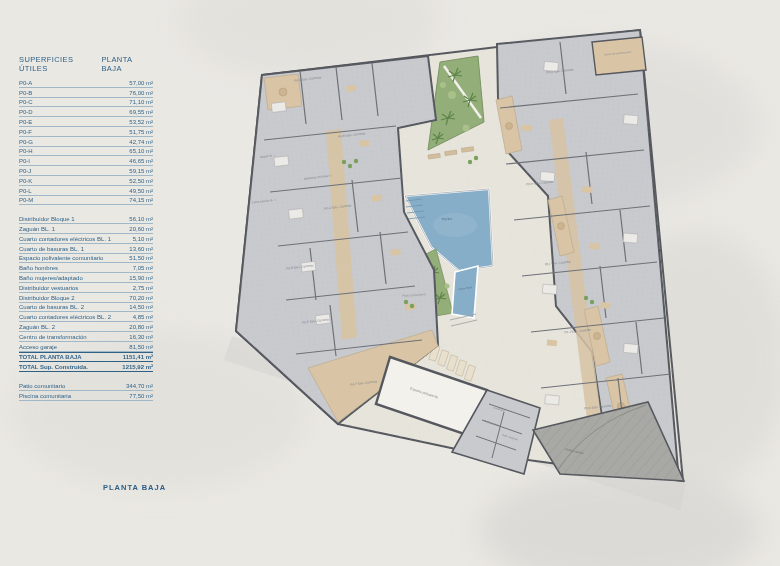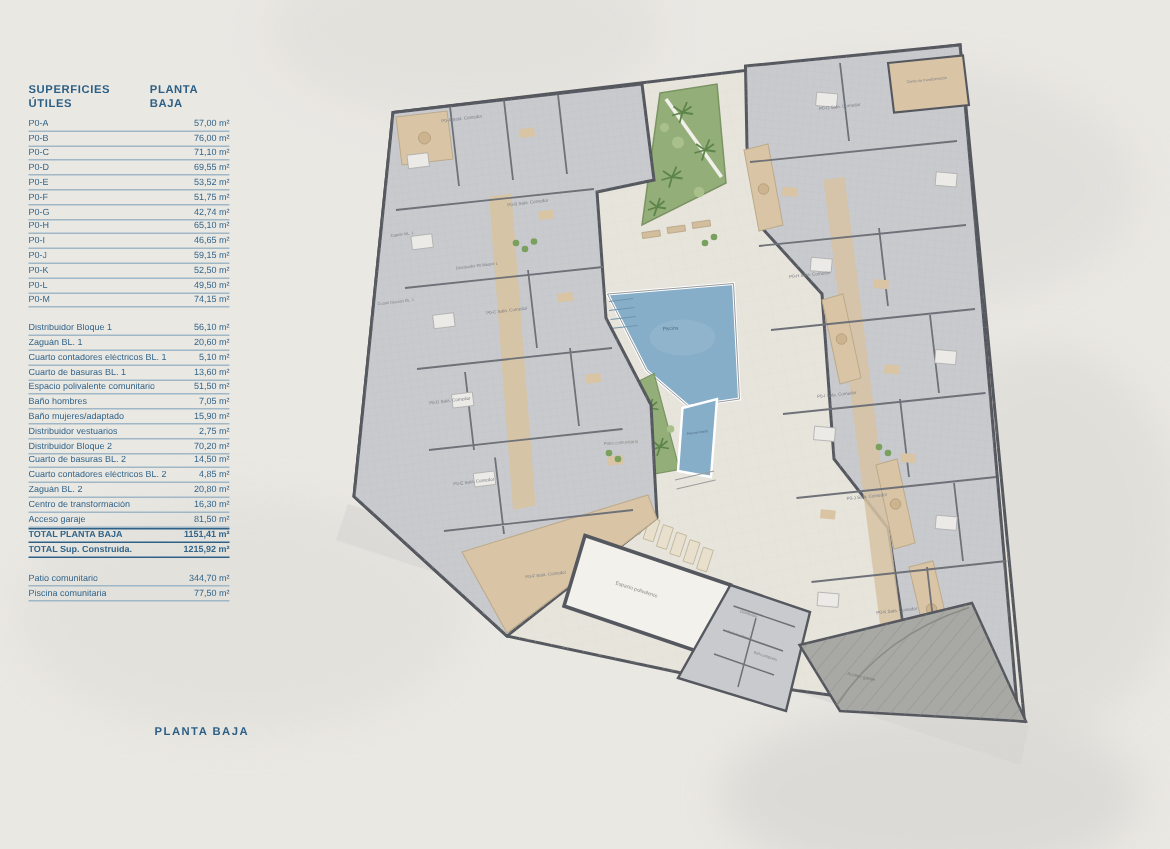--- a/index.html
+++ b/index.html
@@ -16,21 +16,21 @@
   .b2{left:10px;top:330px;width:300px;height:160px;background:#e1e0db;opacity:.8;}
   .b3{left:600px;top:230px;width:190px;height:260px;background:#dcdbd6;opacity:.7;}
   .b4{left:480px;top:470px;width:280px;height:120px;background:#d6d5d1;opacity:.7;}
   .b5{left:180px;top:-40px;width:260px;height:120px;background:#e2e1dc;opacity:.9;}
 
   
   .panel{
     position:absolute;left:19px;top:55px;width:134px;
     color:#33658a;
   }
-  .thead{display:flex;justify-content:center;font-size:7.5px;font-weight:bold;letter-spacing:.4px;color:#2c5f85;}
+  .thead{display:flex;justify-content:center;font-size:7.5px;font-weight:normal;letter-spacing:.4px;color:#2c5f85;}
   .sect{margin-top:5px;}
   .sect2{margin-top:9px;}
   .trow{
     display:flex;justify-content:space-between;align-items:flex-end;
     height:8.8px;border-bottom:.5px solid #9fb7c6;
     font-size:6px;line-height:7px;white-space:nowrap;
   }
   .trow .lbl{overflow:hidden;}
   .trow .val{padding-left:4px;}
   .total .trow{border-bottom:1px solid #2f6187;font-weight:bold;}

